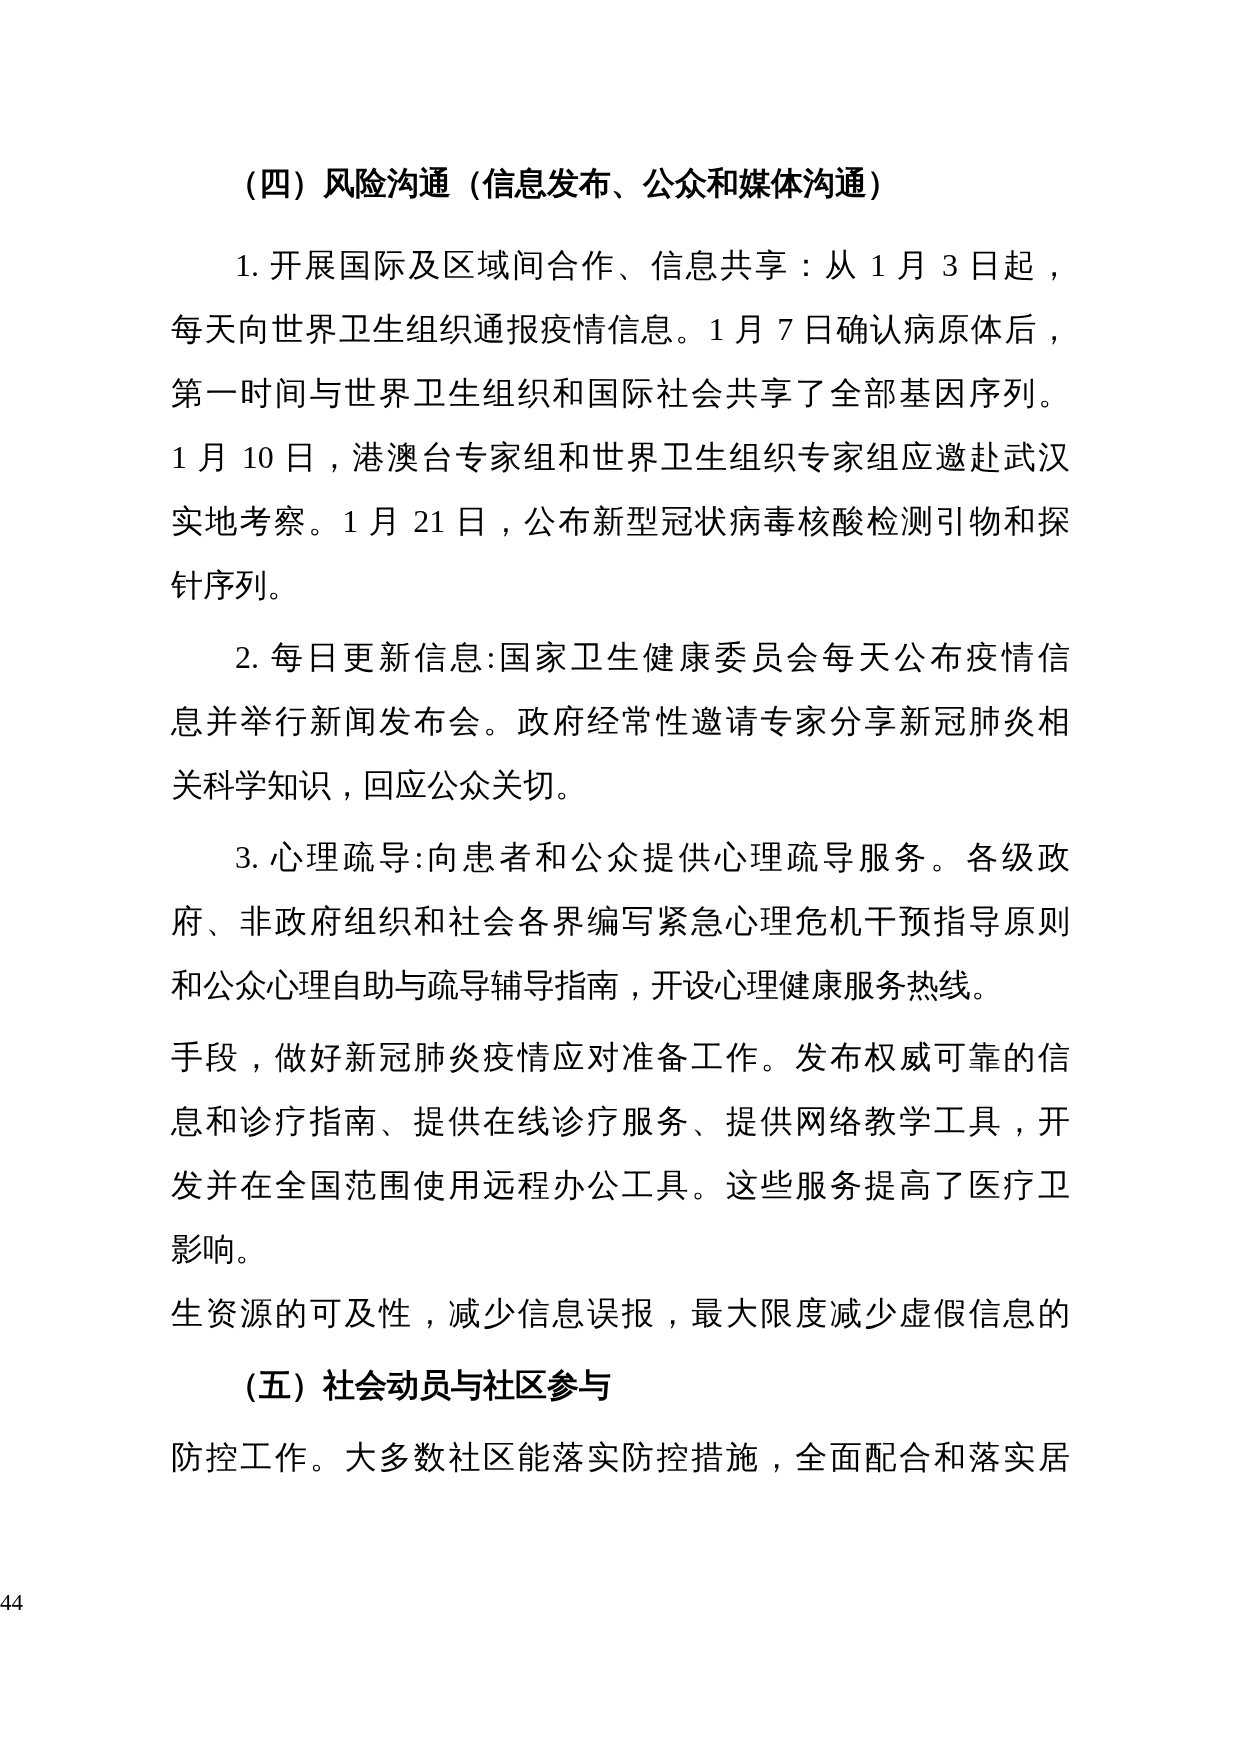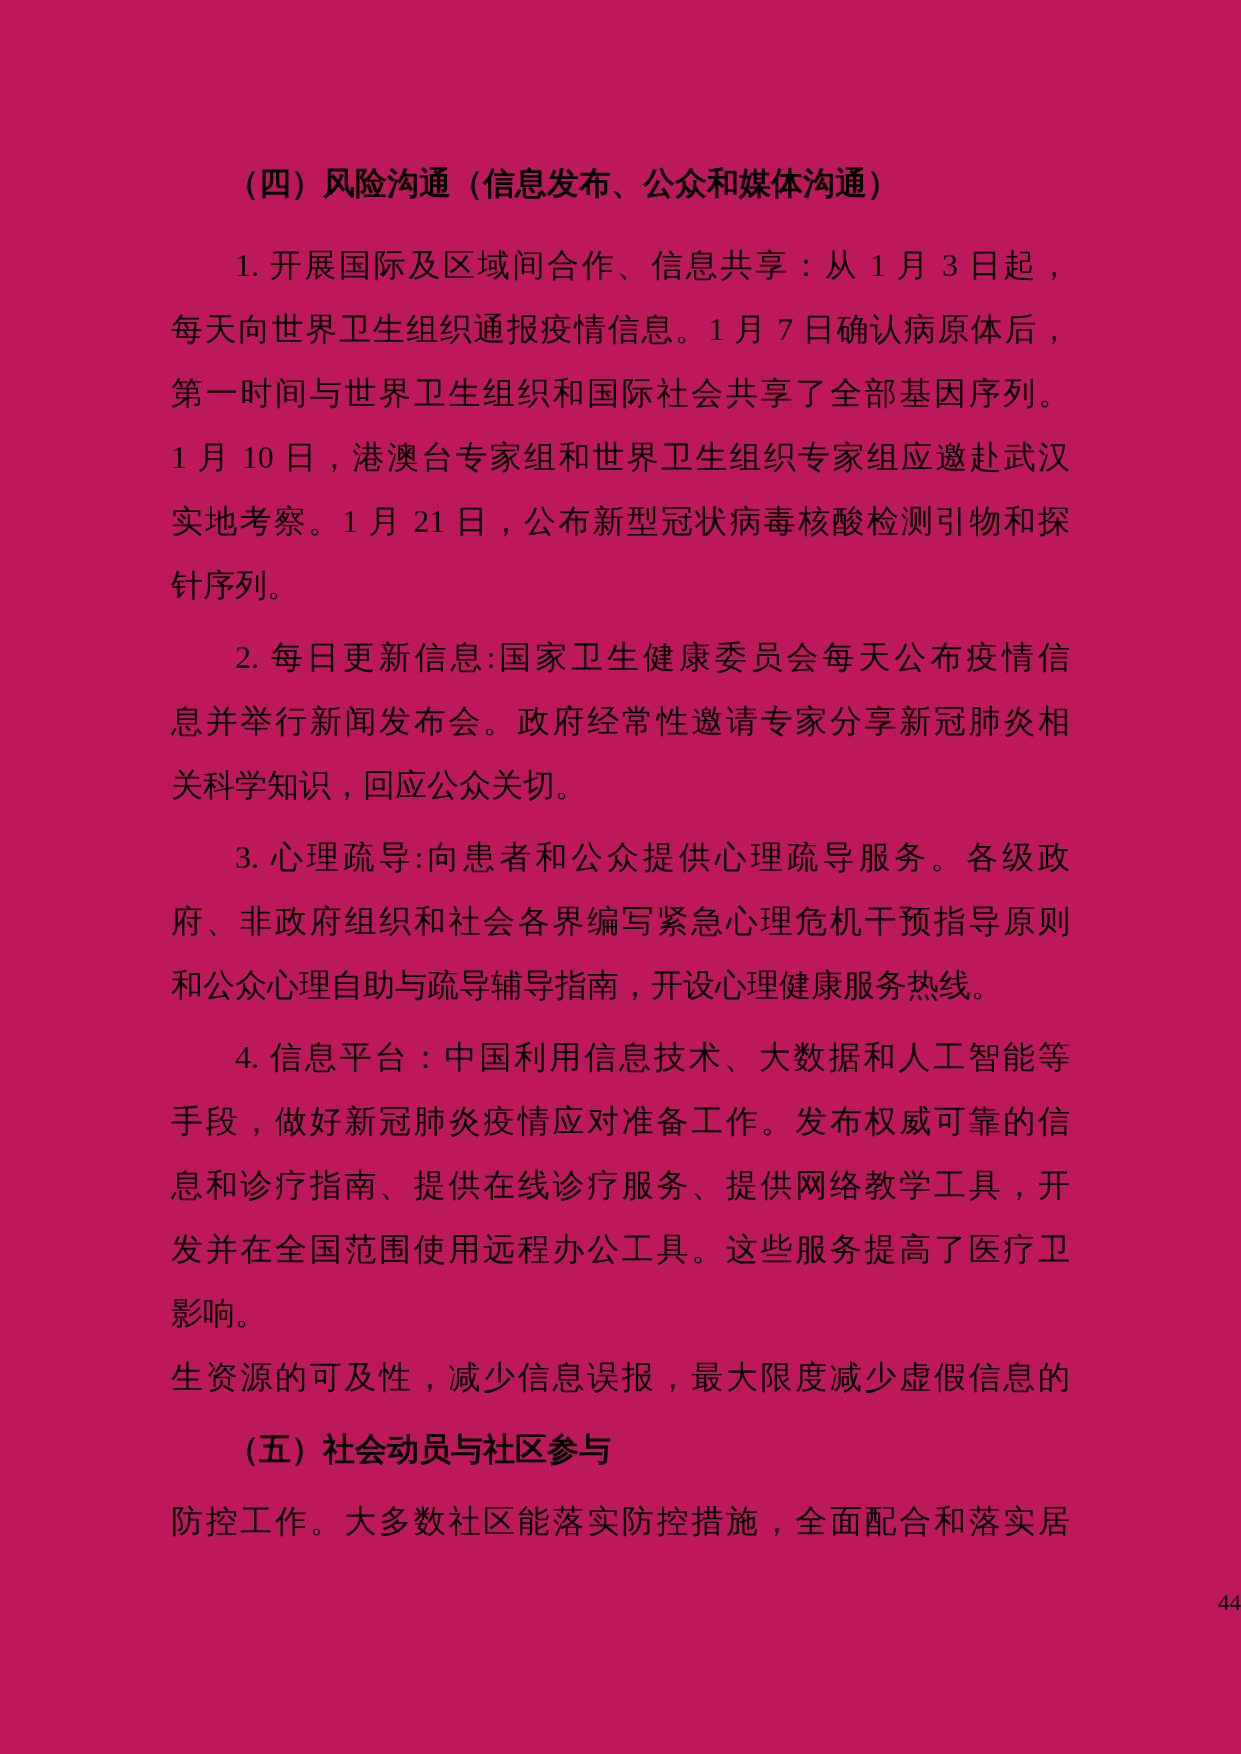--- a/index.html
+++ b/index.html
@@ -5,21 +5,21 @@
   html, body {
     margin: 0;
     padding: 0;
     background: #e8e8e8;
   }
   .page {
     position: relative;
     width: 1241px;
     height: 1754px;
     margin: 0 auto;
-    background: #be185d;
+    background: #ffffff;
     color: #000000;
     font-family: "Liberation Serif", "DejaVu Serif", serif;
     overflow: hidden;
   }
   .content {
     position: absolute;
     top: 151px;
     left: 163px;
     width: 915px;
     font-size: 32px;
@@ -45,21 +45,21 @@
     padding-left: 2em;
   }
   .line.last {
     text-align-last: left;
   }
   .footer {
     position: absolute;
     top: 1590px;
     left: 0;
     width: 100%;
-    text-align: right;
+    text-align: left;
     font-size: 23px;
     line-height: 26px;
   }
 </style>
 </head>
 <body>
 
 <div class="page">
   <main class="content">
       <div class="heading">（四）风险沟通（信息发布、公众和媒体沟通）</div>
@@ -75,21 +75,20 @@
         <div class="line first">2. 每日更新信息:国家卫生健康委员会每天公布疫情信</div>
         <div class="line">息并举行新闻发布会。政府经常性邀请专家分享新冠肺炎相</div>
         <div class="line last">关科学知识，回应公众关切。</div>
       </div>
       <div class="para">
         <div class="line first">3. 心理疏导:向患者和公众提供心理疏导服务。各级政</div>
         <div class="line">府、非政府组织和社会各界编写紧急心理危机干预指导原则</div>
         <div class="line last">和公众心理自助与疏导辅导指南，开设心理健康服务热线。</div>
       </div>
       <div class="para">
-        <div class="line first">4. 信息平台：中国利用信息技术、大数据和人工智能等</div>
         <div class="line">手段，做好新冠肺炎疫情应对准备工作。发布权威可靠的信</div>
         <div class="line">息和诊疗指南、提供在线诊疗服务、提供网络教学工具，开</div>
         <div class="line">发并在全国范围使用远程办公工具。这些服务提高了医疗卫</div>
         <div class="line last">影响。</div>
         <div class="line">生资源的可及性，减少信息误报，最大限度减少虚假信息的</div>
       </div>
       <div class="heading">（五）社会动员与社区参与</div>
       <div class="para">
         <div class="line">防控工作。大多数社区能落实防控措施，全面配合和落实居</div>
       </div>

